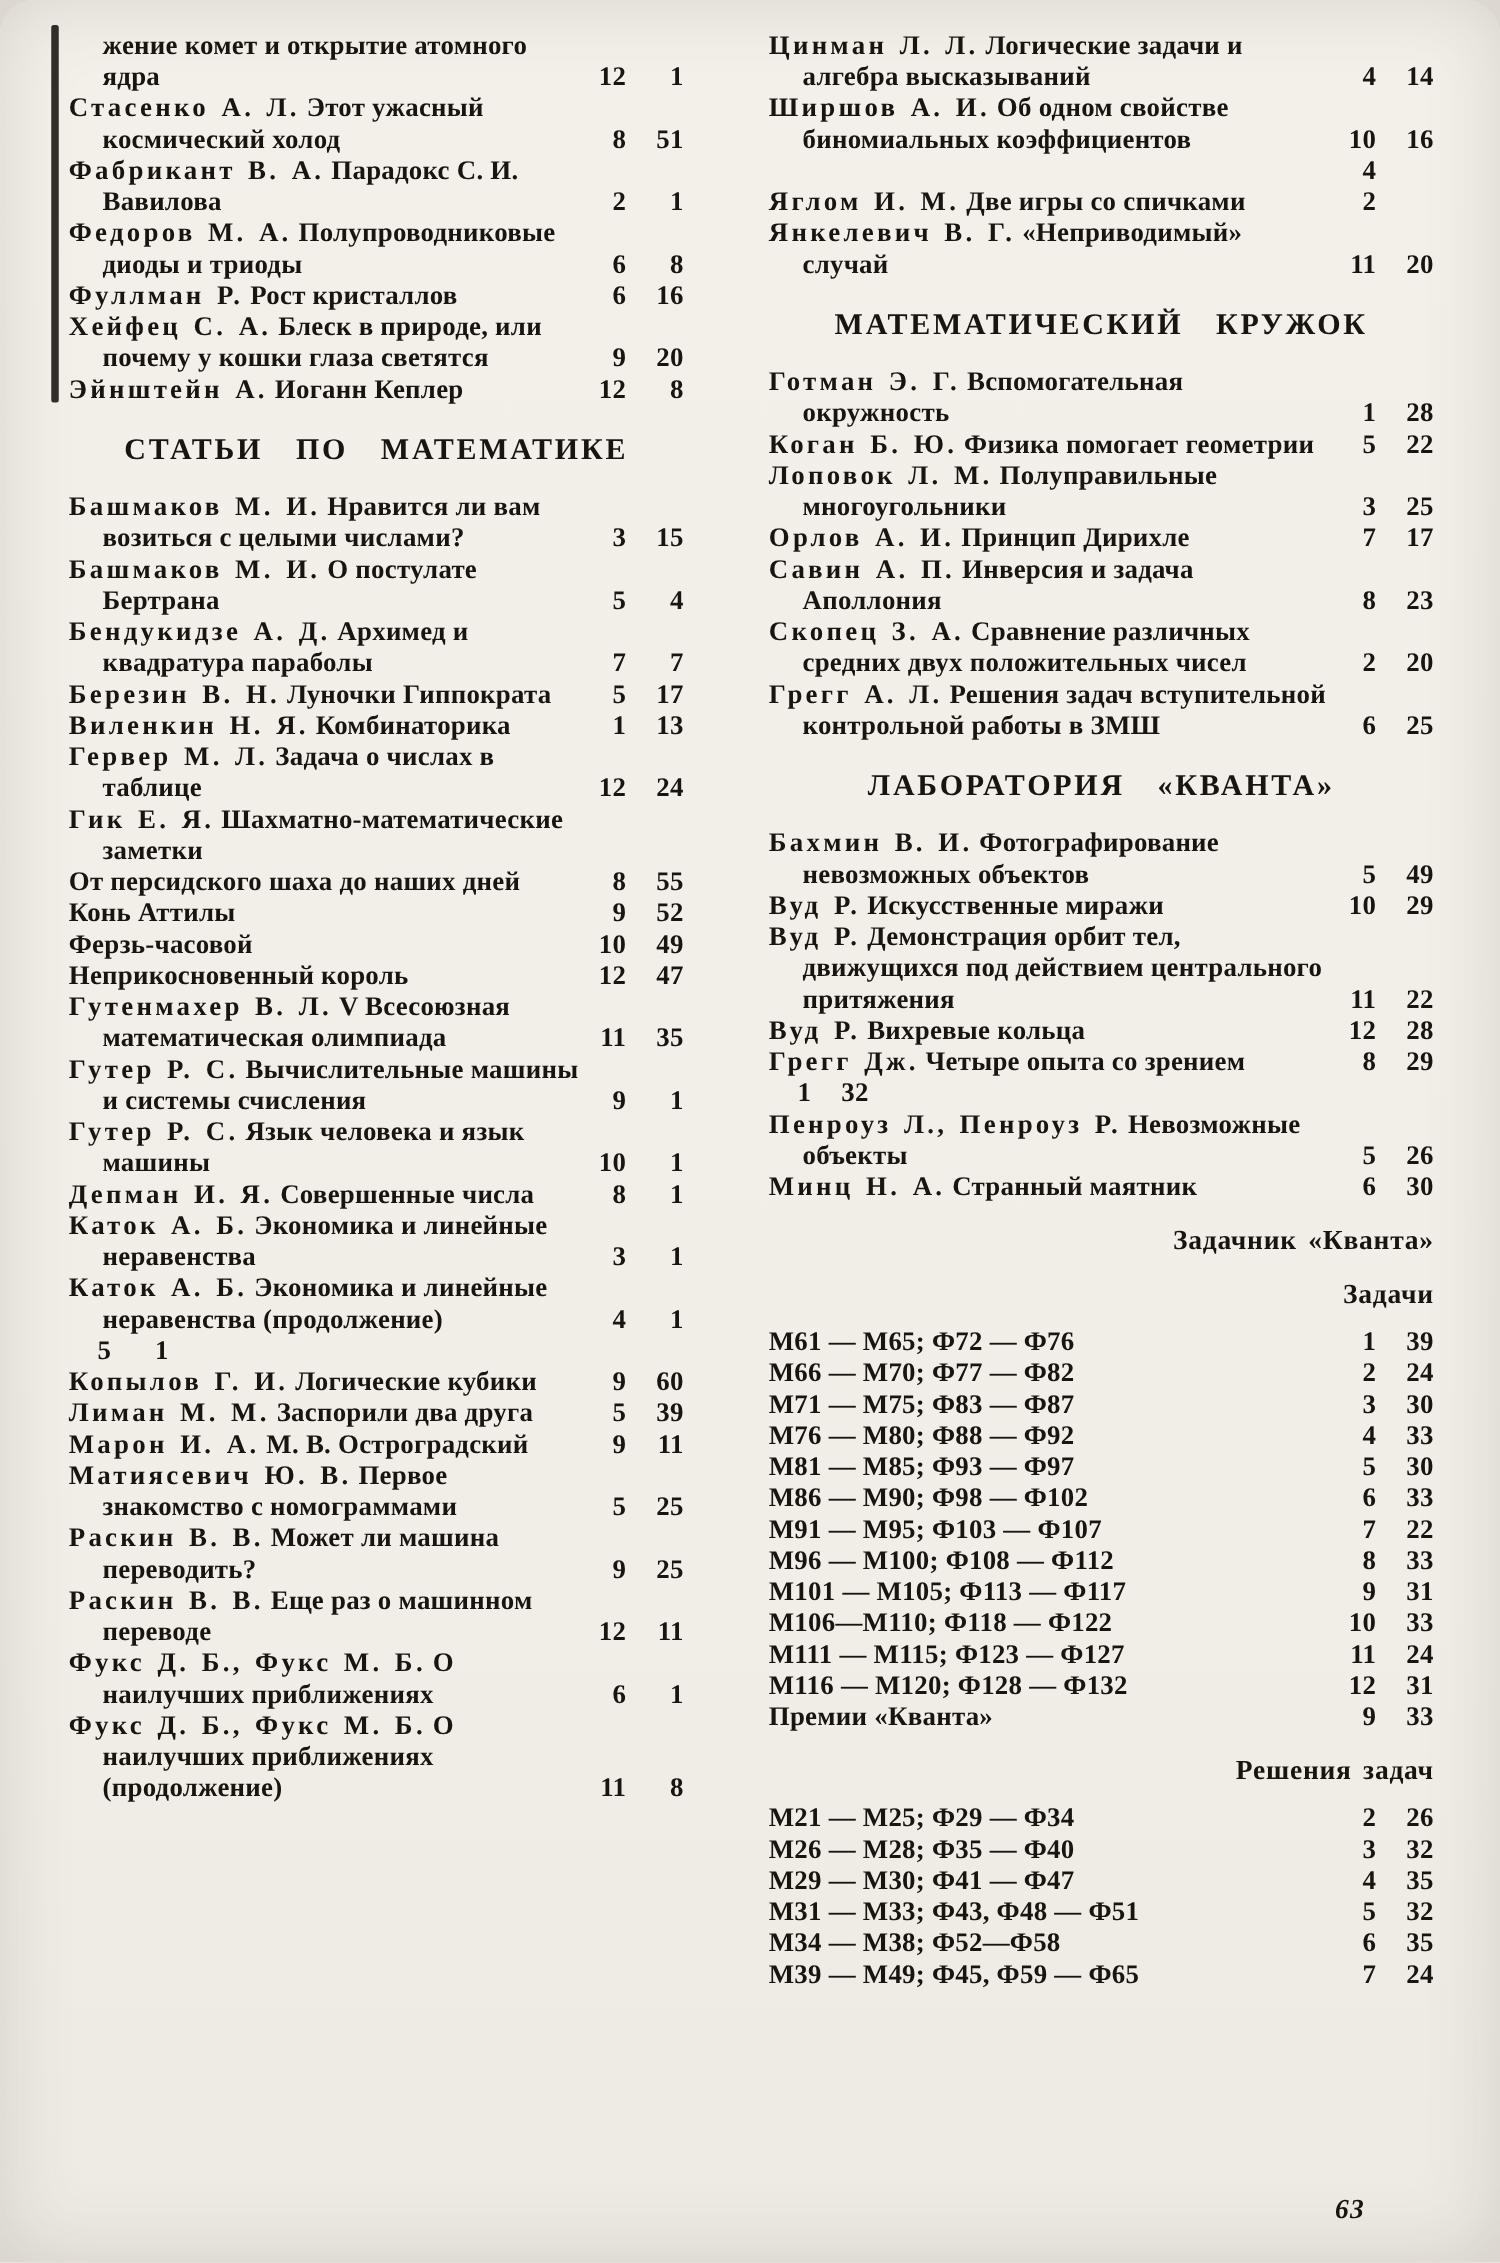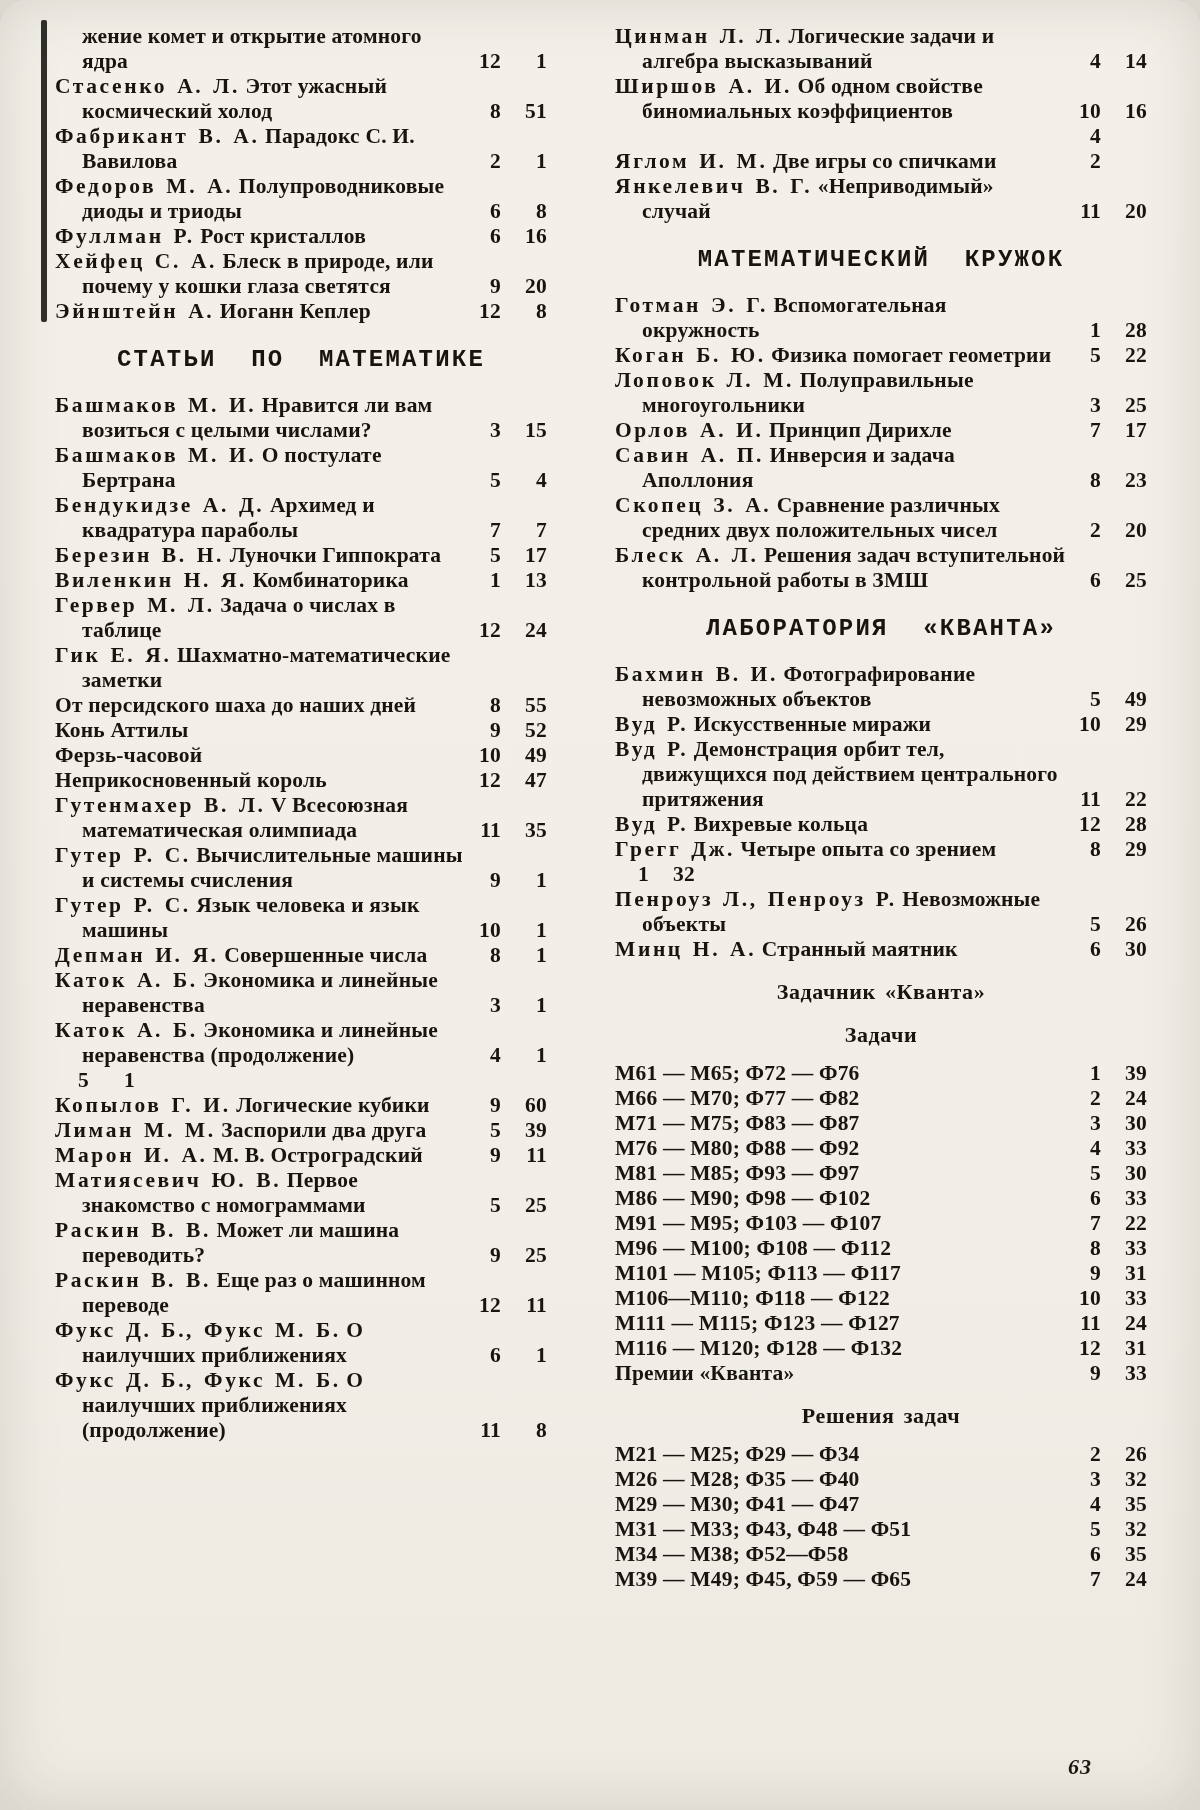--- a/index.html
+++ b/index.html
@@ -32,29 +32,30 @@
     letter-spacing:.2px;
   }
   .entry-text{flex:1;padding-left:27px;text-indent:-27px;}
   .entry.cont .entry-text{text-indent:0;}
   .author{letter-spacing:2.6px;word-spacing:2px;}
   .nums{display:flex;align-items:flex-end;}
   .num-issue{min-width:34px;text-align:right;white-space:pre-line;}
   .num-page{min-width:46px;text-align:right;}
   .h{font-weight:700;text-align:center;}
   .h-sans{
-    font-family:Liberation Mono, monospace;
+    font-family:Liberation Serif, serif;
     font-size:24px;line-height:28px;
     letter-spacing:2.2px;word-spacing:18px;
     margin:22px 0 19px;
   }
   .h-serif{
     font-size:22px;line-height:26px;
     letter-spacing:.6px;word-spacing:3px;
     margin:17px 0 13px;
+    text-align:right;
   }
   .scan-line{
     position:absolute;left:41px;top:20px;
     width:6px;height:302px;
     background:#16130f;opacity:.88;border-radius:2px;
   }
   .folio{
     position:absolute;right:108px;bottom:30px;
     font-size:22px;font-weight:700;font-style:italic;
     letter-spacing:1px;
@@ -373,21 +374,21 @@
             </div>
           </div>
           <div class="entry">
             <div class="entry-text"><span class="author">Скопец З. А.</span> <span class="title">Сравнение различных средних двух положительных чисел</span></div>
             <div class="nums">
               <div class="num-issue">2</div>
               <div class="num-page">20</div>
             </div>
           </div>
           <div class="entry">
-            <div class="entry-text"><span class="author">Блеск А. Л.</span> <span class="title">Решения задач вступительной контрольной работы в ЗМШ</span></div>
+            <div class="entry-text"><span class="author">Грегг А. Л.</span> <span class="title">Решения задач вступительной контрольной работы в ЗМШ</span></div>
             <div class="nums">
               <div class="num-issue">6</div>
               <div class="num-page">25</div>
             </div>
           </div>
         </div>
         <div class="h h-sans">ЛАБОРАТОРИЯ «КВАНТА»</div>
         <div class="entries">
           <div class="entry">
             <div class="entry-text"><span class="author">Бахмин В. И.</span> <span class="title">Фотографирование невозможных объектов</span></div>

